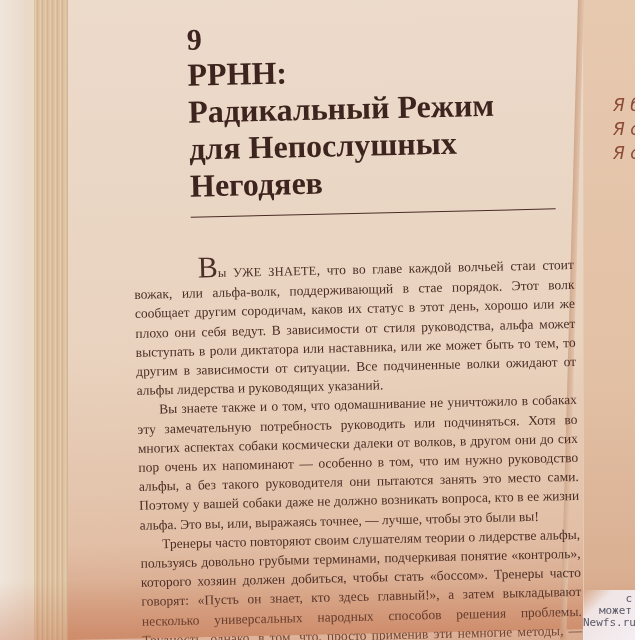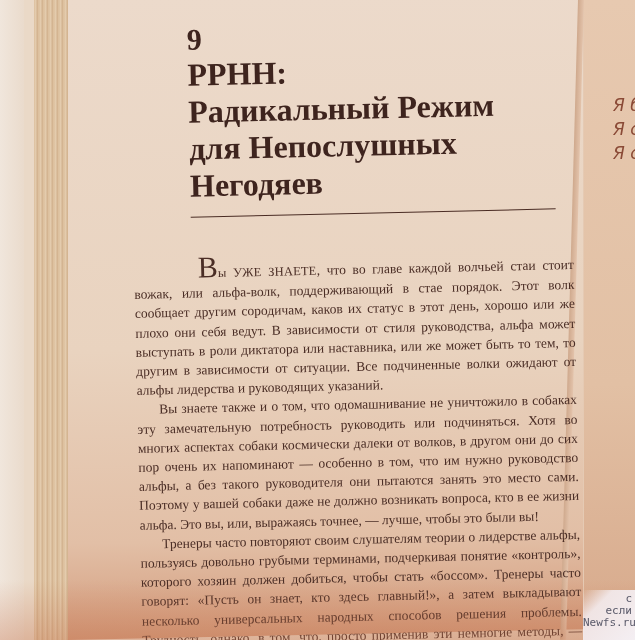--- a/index.html
+++ b/index.html
@@ -174,16 +174,16 @@
       <p class="first"><span class="dropcap">В</span><span class="smallcaps">ы УЖЕ ЗНАЕТЕ</span><span>, что во главе каждой волчьей стаи стоит вожак, или альфа-волк, поддерживающий в стае порядок. Этот волк сообщает другим сородичам, каков их статус в этот день, хорошо или же плохо они себя ведут. В зависимости от стиля руководства, альфа может выступать в роли диктатора или наставника, или же может быть то тем, то другим в зависимости от ситуации. Все подчиненные волки ожидают от альфы лидерства и руководящих указаний.</span></p>
       <p>Вы знаете также и о том, что одомашнивание не уничтожило в собаках эту замечательную потребность руководить или подчиняться. Хотя во многих аспектах собаки космически далеки от волков, в другом они до сих пор очень их напоминают — особенно в том, что им нужно руководство альфы, а без такого руководителя они пытаются занять это место сами. Поэтому у вашей собаки даже не должно возникать вопроса, кто в ее жизни альфа. Это вы, или, выражаясь точнее, — лучше, чтобы это были вы!</p>
       <p>Тренеры часто повторяют своим слушателям теории о лидерстве альфы, пользуясь довольно грубыми терминами, подчеркивая понятие «контроль», которого хозяин должен добиться, чтобы стать «боссом». Тренеры часто говорят: «Пусть он знает, кто здесь главный!», а затем выкладывают несколько универсальных народных способов решения проблемы. Трудность, однако, в том, что, просто применив эти немногие методы, — даже если кажется, что они помогут с проблемой, — слабохарактерный хозяин и близко не приблизится к альфа-статусу с точки зрения своей собаки. Бо-</p>
     </div>
   </div>
 
   <div class="bottom-glow"></div>
 
   <div class="watermark">
     <div>с</div>
-    <div>если</div>
+    <div>может</div>
     <div>Newfs.ru</div>
   </div>
 </div>
 
 </body></html>

